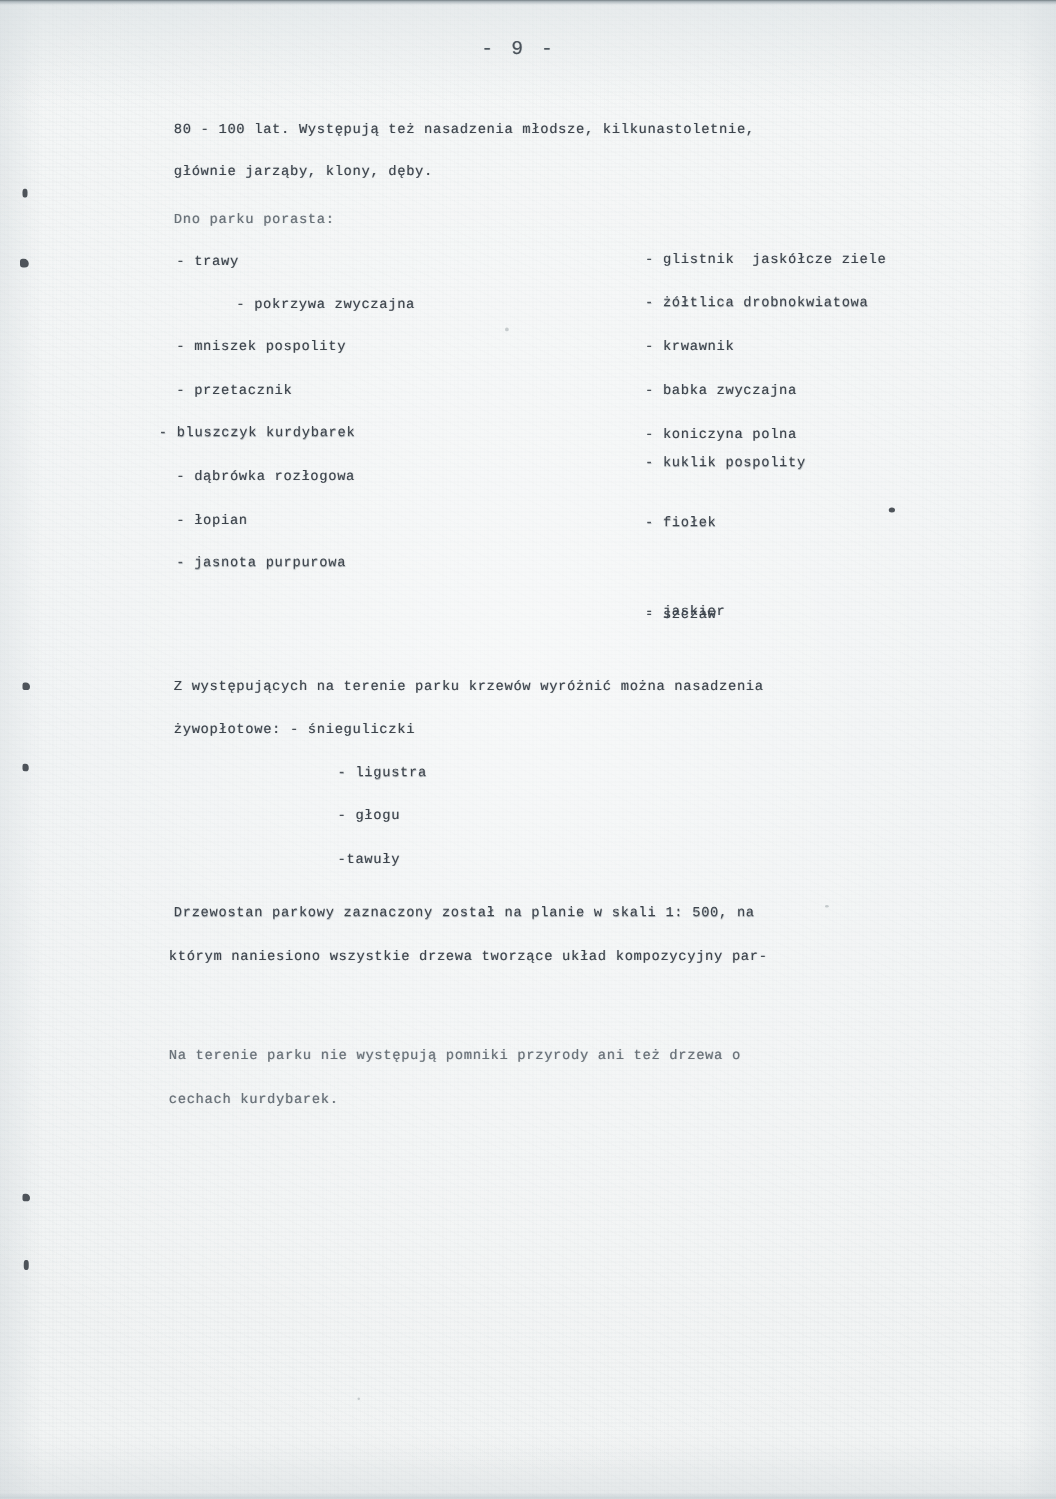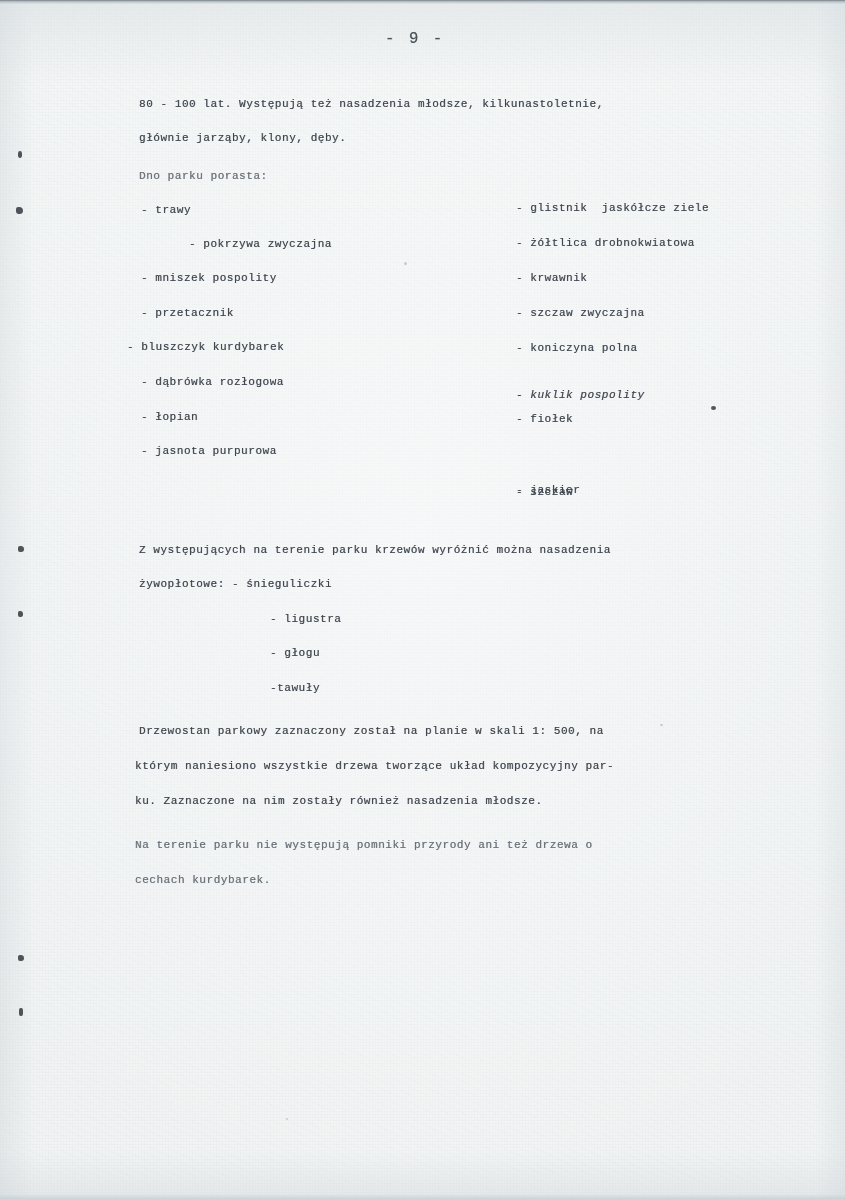--- a/index.html
+++ b/index.html
@@ -107,37 +107,36 @@
   <div class="tl" style="left:141px; top:273px;">- mniszek pospolity</div>
   <div class="tl" style="left:141px; top:308px;">- przetacznik</div>
   <div class="tl" style="left:127px; top:342px;text-align:right;">- bluszczyk kurdybarek</div>
   <div class="tl" style="left:141px; top:377px;">- dąbrówka rozłogowa</div>
   <div class="tl" style="left:141px; top:412px;">- łopian</div>
   <div class="tl" style="left:141px; top:446px;">- jasnota purpurowa</div>
 
   <div class="tl" style="left:516px; top:203px;">- glistnik  jaskółcze ziele</div>
   <div class="tl" style="left:516px; top:238px;">- żółtlica drobnokwiatowa</div>
   <div class="tl" style="left:516px; top:273px;">- krwawnik</div>
-  <div class="tl" style="left:516px; top:308px;">- szczaw zwyczajna</div>
+  <div class="tl" style="left:516px; top:308px;">- babka zwyczajna</div>
   <div class="tl" style="left:516px; top:343px;">- koniczyna polna</div>
-  <div class="tl" style="left:516px; top:390px;font-style:italic;">- kuklik pospolity</div>
+  <div class="tl" style="left:516px; top:366px;">- kuklik pospolity</div>
   <div class="tl" style="left:516px; top:414px;">- fiołek</div>
   <div class="tl" style="left:516px; top:451px;margin-top:36px;">- szczaw</div>
   <div class="tl" style="left:516px; top:485px;">- jaskier</div>
 
   <div class="tl" style="left:139px; top:545px;">Z występujących na terenie parku krzewów wyróżnić można nasadzenia</div>
   <div class="tl" style="left:139px; top:579px;">żywopłotowe: - śnieguliczki</div>
 
   <div class="tl" style="left:270px; top:614px;">- ligustra</div>
   <div class="tl" style="left:270px; top:648px;">- głogu</div>
   <div class="tl" style="left:270px; top:683px;">-tawuły</div>
 
   <div class="tl" style="left:139px; top:726px;">Drzewostan parkowy zaznaczony został na planie w skali 1: 500, na</div>
   <div class="tl" style="left:135px; top:761px;">którym naniesiono wszystkie drzewa tworzące układ kompozycyjny par-</div>
-  <div class="tl" style="left:135px; top:796px;">ku. Zaznaczone na nim zostały również nasadzenia młodsze.</div>
 
   <div class="tl faded" style="left:135px; top:840px;">Na terenie parku nie występują pomniki przyrody ani też drzewa o</div>
   <div class="tl faded" style="left:135px; top:875px;">cechach kurdybarek.</div>
 
   <div class="speck" style="left:18px;  top:151px; width:4px;  height:7px;"></div>
   <div class="speck s2" style="left:16px;  top:207px; width:7px;  height:7px;"></div>
   <div class="speck s2" style="left:18px;  top:546px; width:6px;  height:6px;"></div>
   <div class="speck s2" style="left:18px;  top:611px; width:5px;  height:6px;"></div>
   <div class="speck s2" style="left:18px;  top:955px; width:6px;  height:6px;"></div>
   <div class="speck" style="left:19px;  top:1008px; width:4px; height:8px;"></div>

